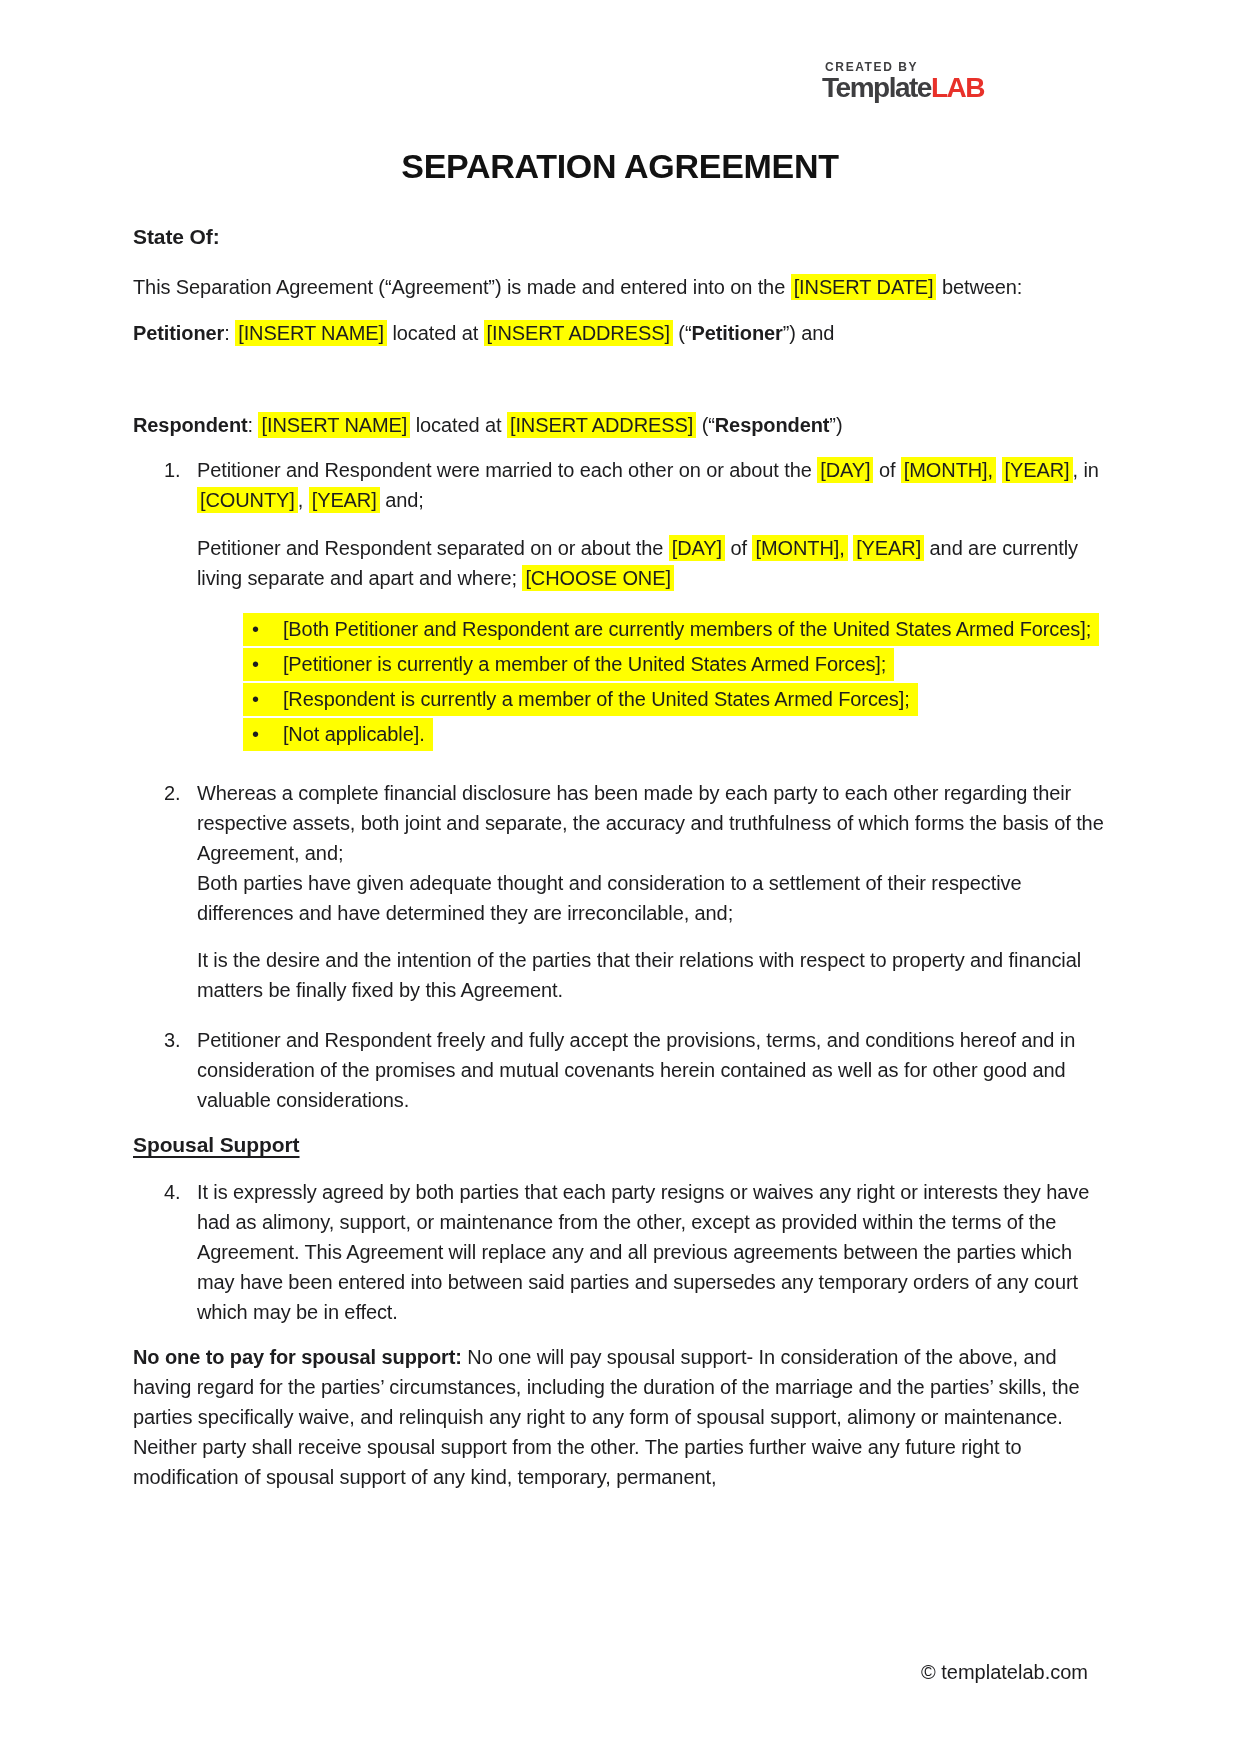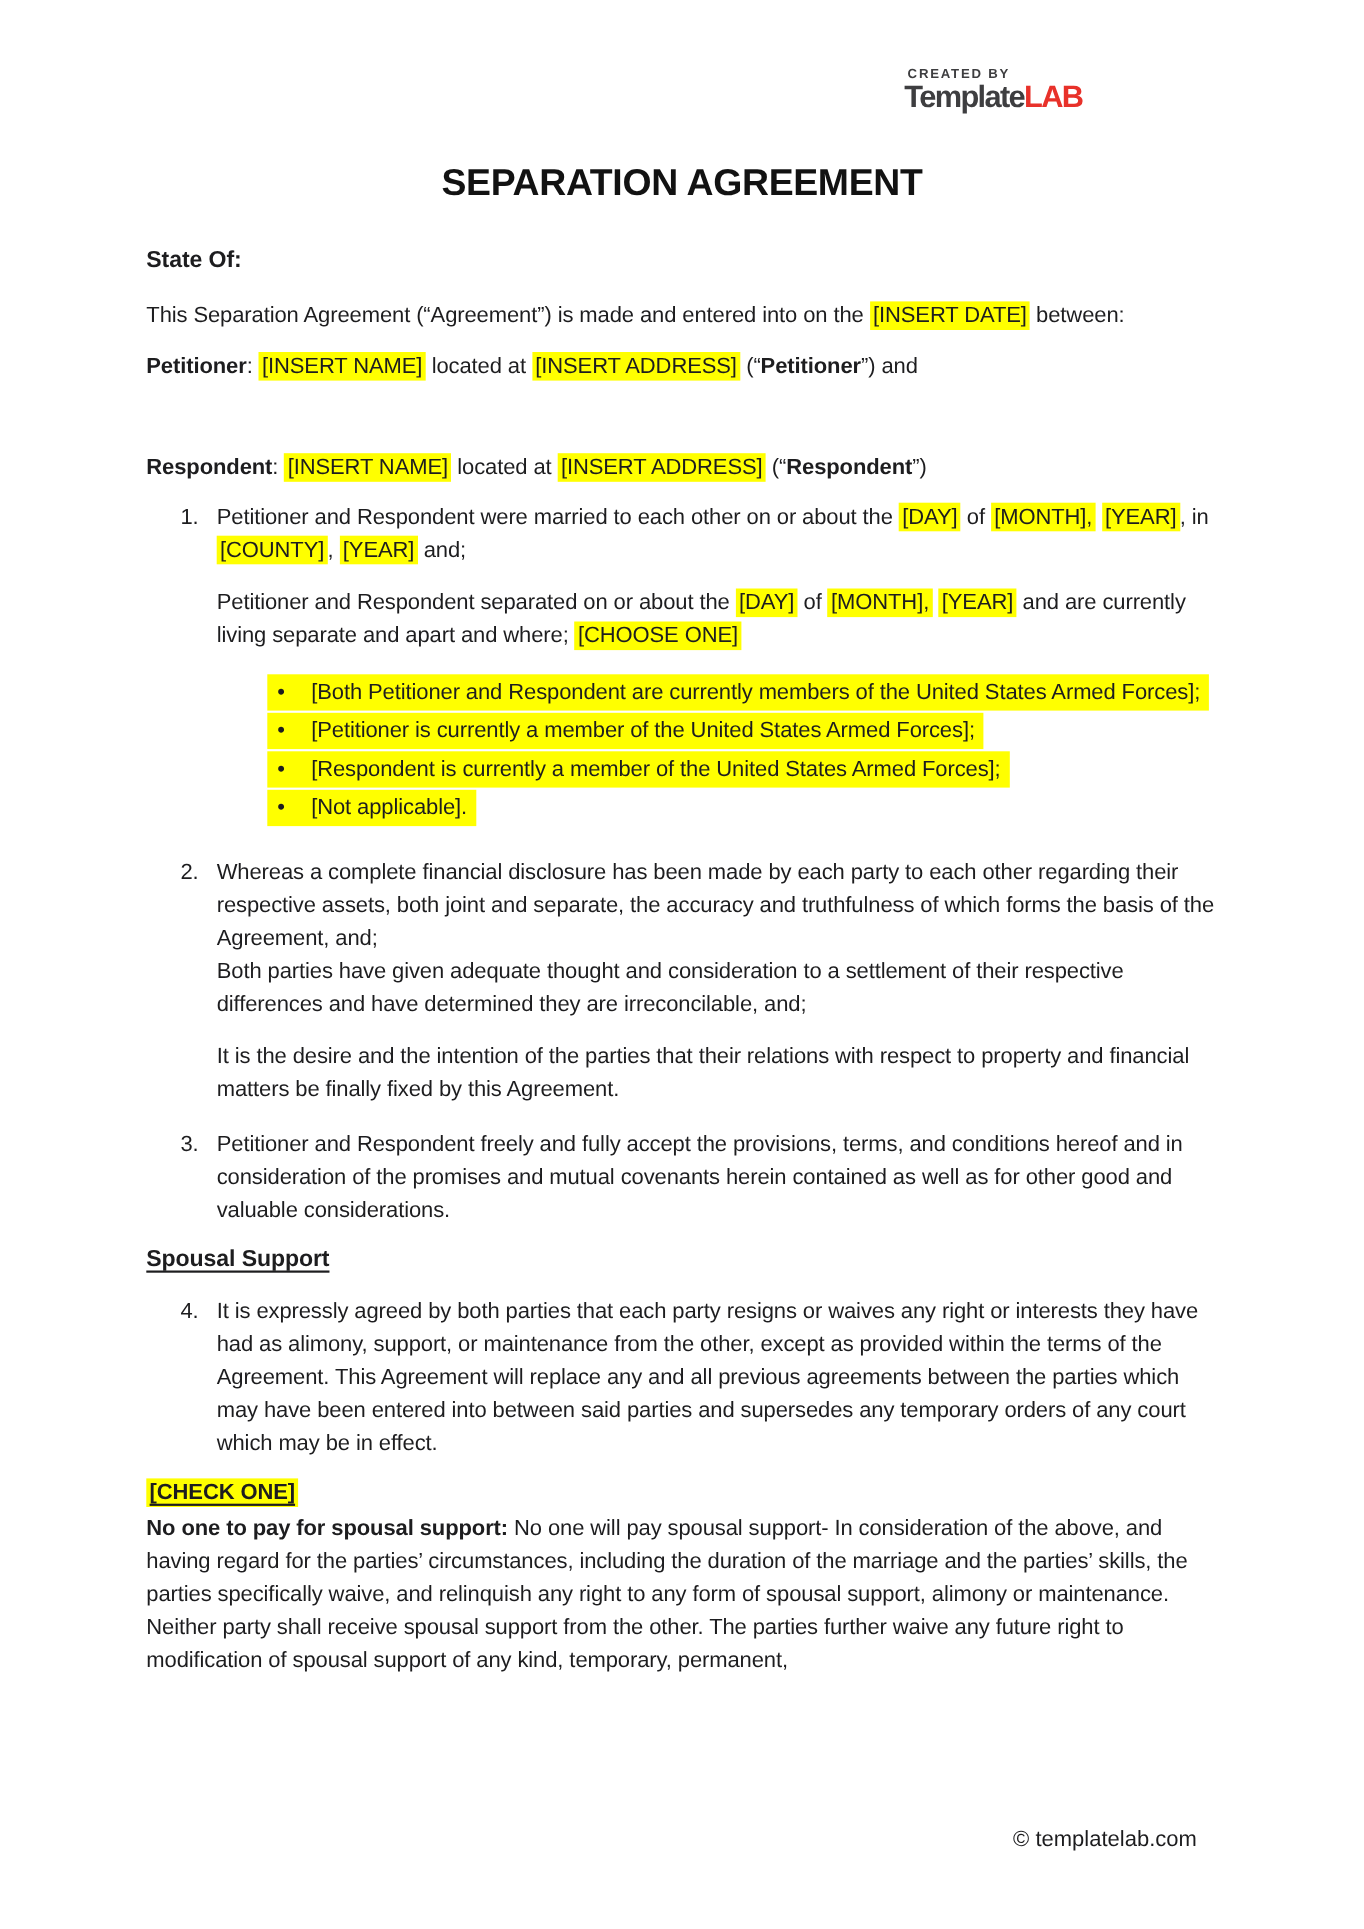--- a/index.html
+++ b/index.html
@@ -96,19 +96,18 @@
         <div class="bullet-row"><span class="hl bullet-hl"><span class="dot">•</span><span>[Petitioner is currently a member of the United States Armed Forces];</span></span></div>
         <div class="bullet-row"><span class="hl bullet-hl"><span class="dot">•</span><span>[Respondent is currently a member of the United States Armed Forces];</span></span></div>
         <div class="bullet-row"><span class="hl bullet-hl"><span class="dot">•</span><span>[Not applicable].</span></span></div>
       </div>
       <div class="blk para numbered"><span class="num">2.</span><span>Whereas a complete financial disclosure has been made by each party to each other regarding their respective assets, both joint and separate, the accuracy and truthfulness of which forms the basis of the Agreement, and;</span></div>
       <div class="blk para ind"><span>Both parties have given adequate thought and consideration to a settlement of their respective differences and have determined they are irreconcilable, and;</span></div>
       <div class="blk para ind"><span>It is the desire and the intention of the parties that their relations with respect to property and financial matters be finally fixed by this Agreement.</span></div>
       <div class="blk para numbered"><span class="num">3.</span><span>Petitioner and Respondent freely and fully accept the provisions, terms, and conditions hereof and in consideration of the promises and mutual covenants herein contained as well as for other good and valuable considerations.</span></div>
       <div class="blk heading hu">Spousal Support</div>
       <div class="blk para numbered"><span class="num">4.</span><span>It is expressly agreed by both parties that each party resigns or waives any right or interests they have had as alimony, support, or maintenance from the other, except as provided within the terms of the Agreement. This Agreement will replace any and all previous agreements between the parties which may have been entered into between said parties and supersedes any temporary orders of any court which may be in effect.</span></div>
-      <div class="blk para"><span class="hl b u">[CHECK ONE]</span></div>
       <div class="blk para"><span class="b">No one to pay for spousal support:</span><span> No one will pay spousal support- In consideration of the above, and having regard for the parties’ circumstances, including the duration of the marriage and the parties’ skills, the parties specifically waive, and relinquish any right to any form of spousal support, alimony or maintenance. Neither party shall receive spousal support from the other. The parties further waive any future right to modification of spousal support of any kind, temporary, permanent,</span></div>
     </div>
 
   <div class="footer">© templatelab.com</div>
 
 </div>
 
 </body></html>

